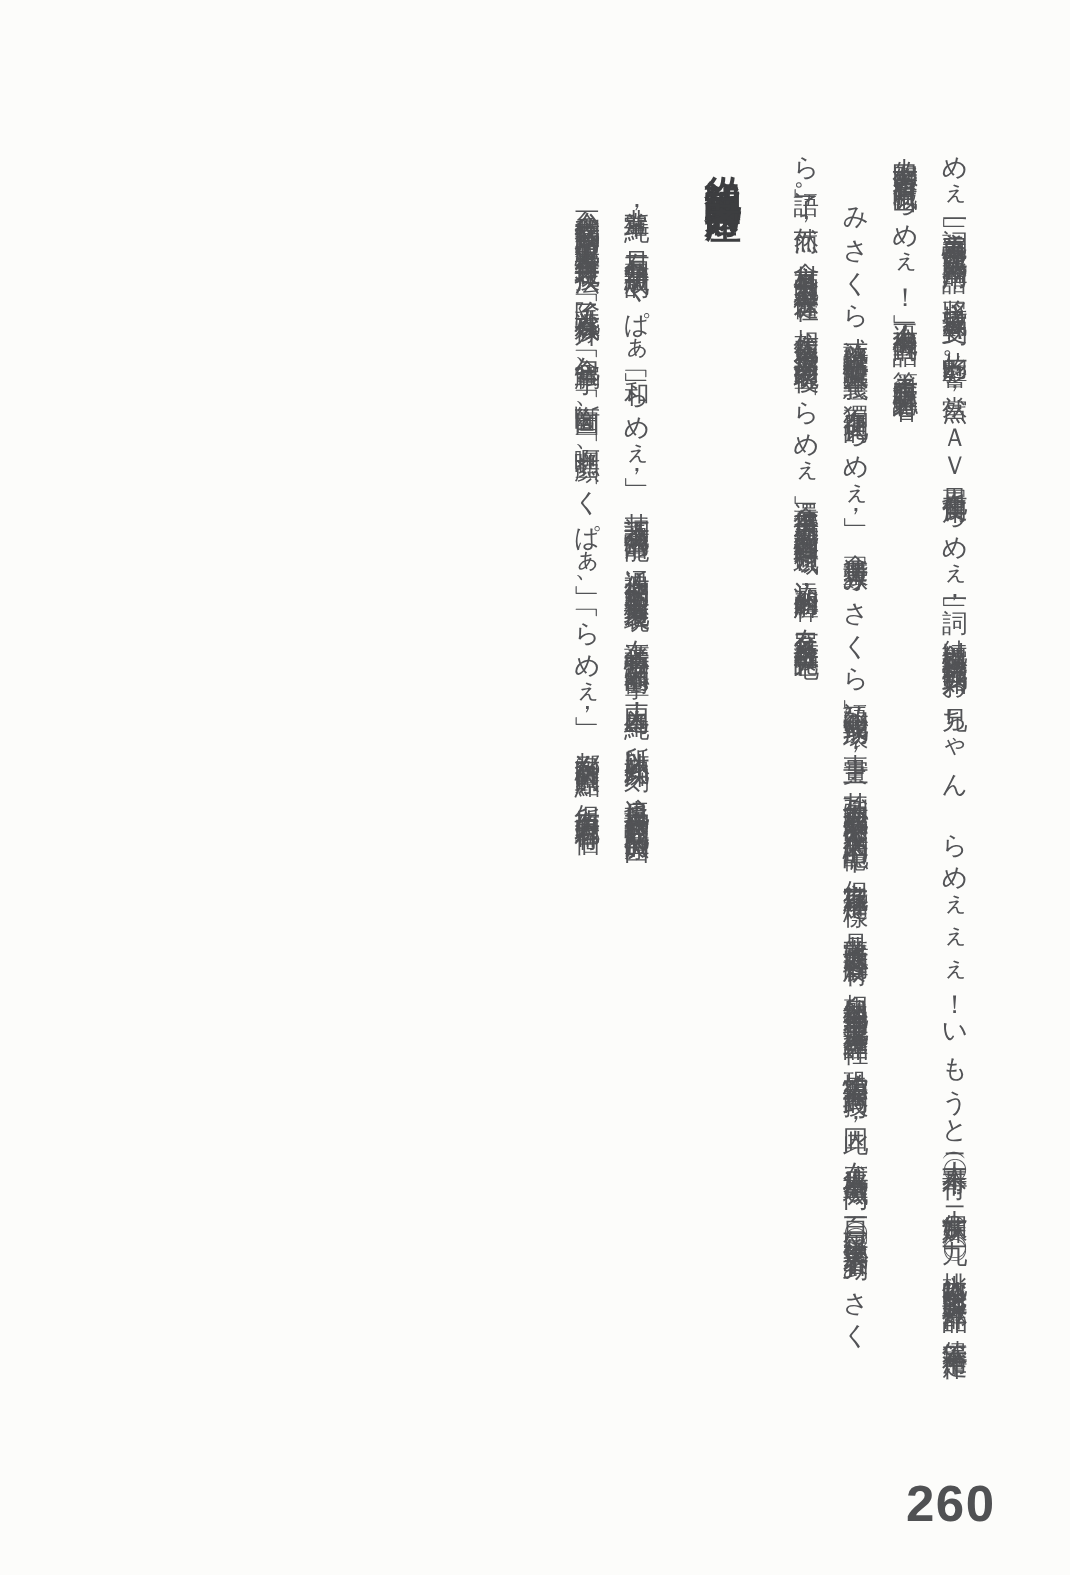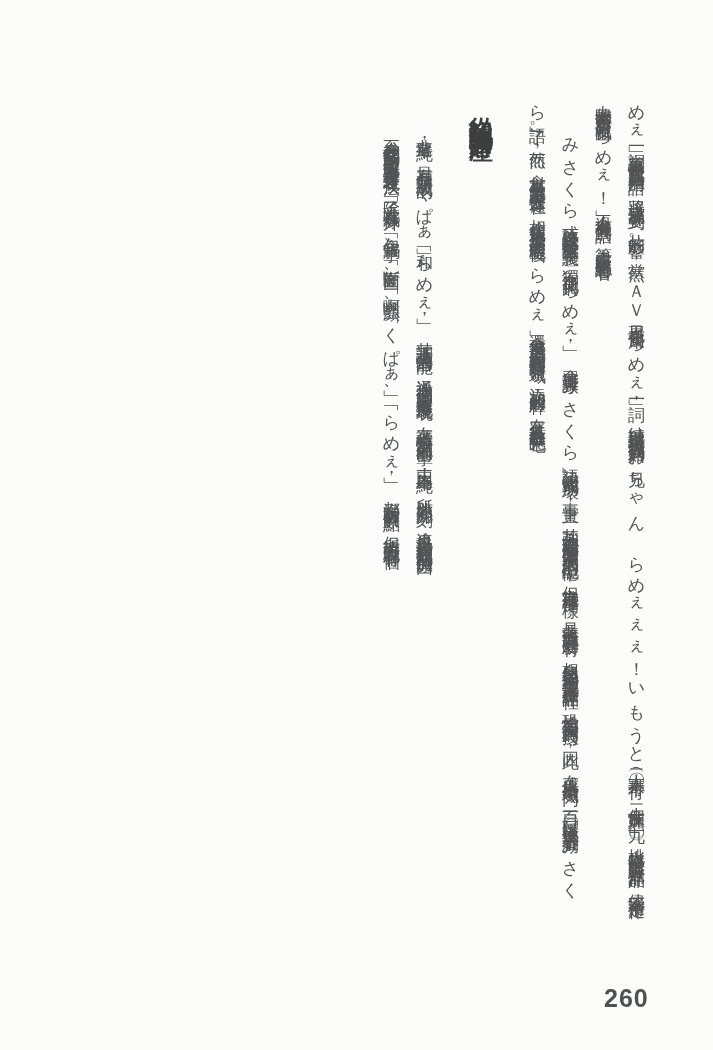--- a/index.html
+++ b/index.html
@@ -48,21 +48,21 @@
     font-weight: 700;
     line-height: 44px;
     letter-spacing: 2.5px;
     color: #3d3e40;
   }
   .page-number {
     position: absolute;
     left: 604px;
     top: 984px;
     font-family: "Liberation Sans", "DejaVu Sans", sans-serif;
-    font-size: 25px;
+    font-size: 34px;
     font-weight: 700;
     letter-spacing: 1px;
     color: #505153;
   }
 </style>
 </head>
 <body>
 
 <div class="page">
 

